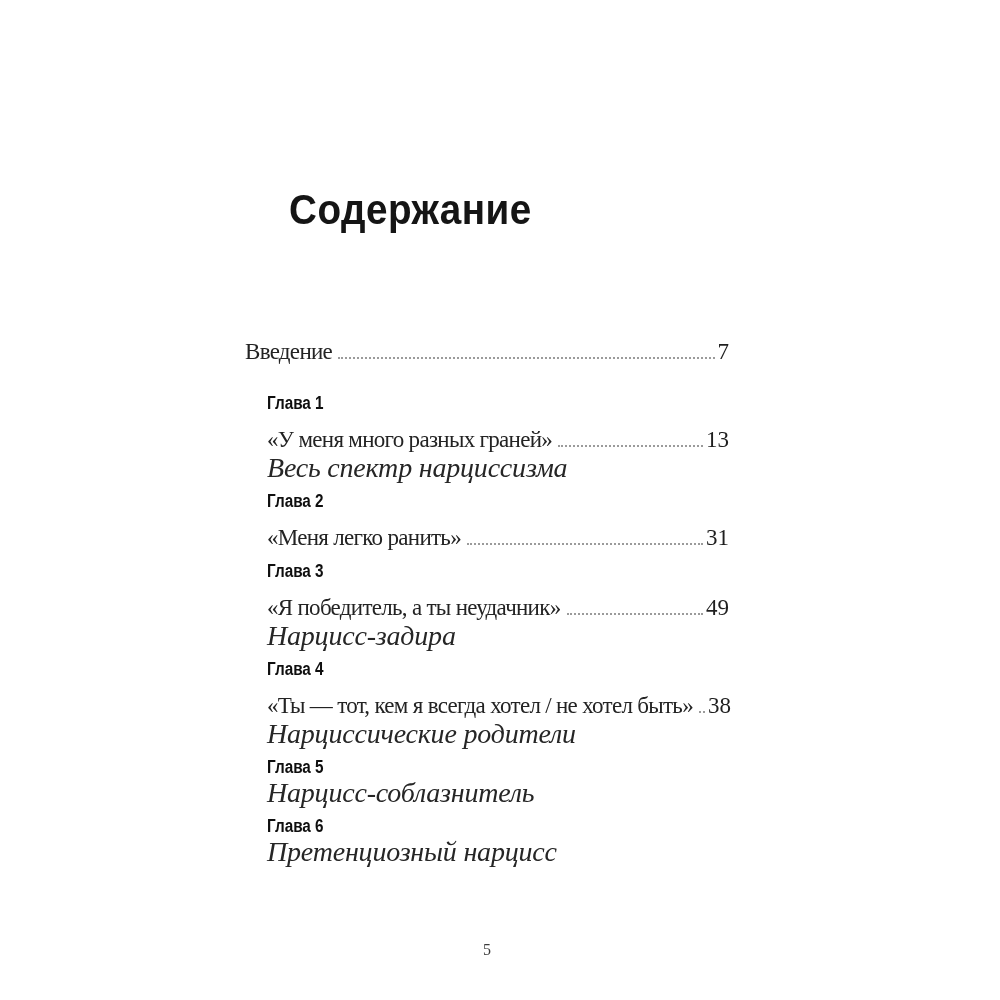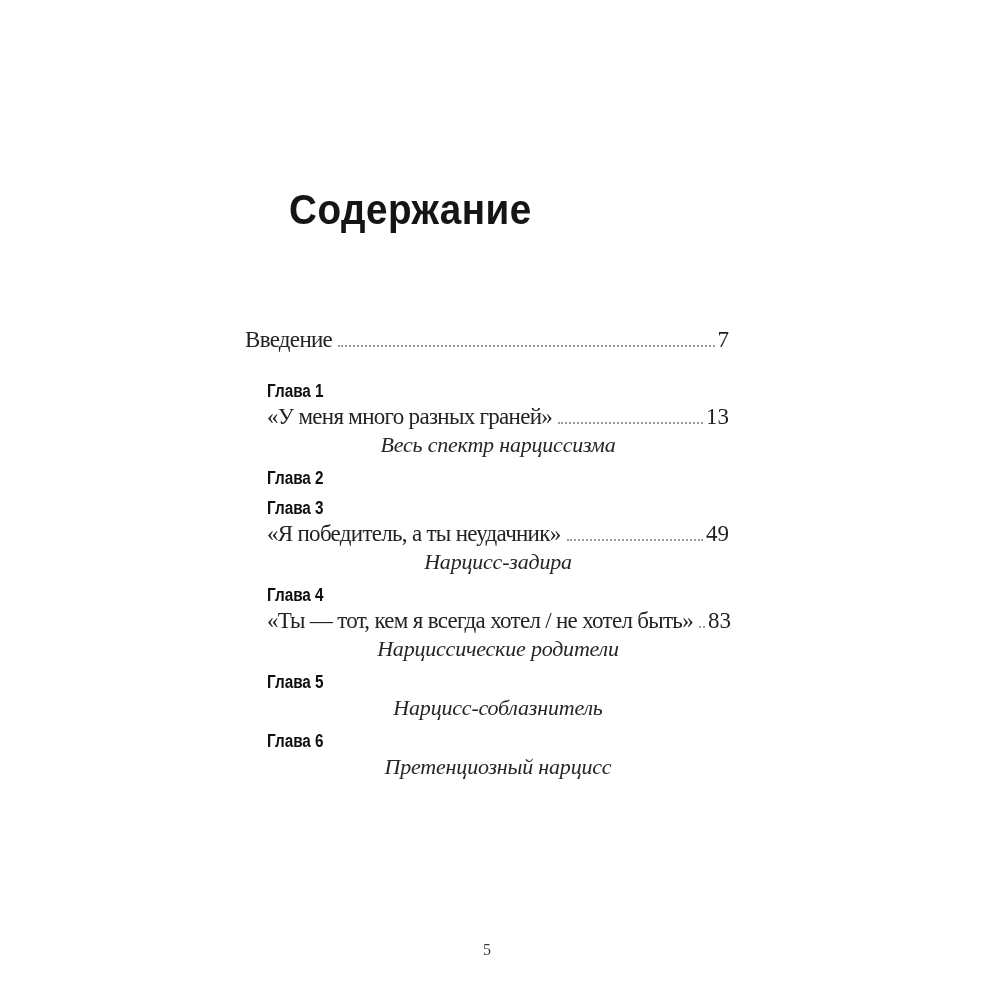--- a/index.html
+++ b/index.html
@@ -31,20 +31,21 @@
     top: 324px;
     width: 484px;
     font-family: "Liberation Serif", serif;
   }
   .toc-row {
     display: flex;
     align-items: baseline;
     font-size: 23px;
     line-height: 28px;
     white-space: nowrap;
+    margin-top: 12px;
   }
   .toc-row .label { letter-spacing: -0.7px; flex-shrink: 0; }
   .toc-row.intro { line-height: 32px; margin-bottom: 24px; }
   .dots {
     flex: 1;
     min-width: 6px;
     margin: 0 3px 1px 6px;
     border-bottom: 2px dotted #9b9b9b;
   }
   .pagenum { letter-spacing: 0; color: #1f1f1f; }
@@ -56,26 +57,25 @@
     line-height: 22px;
     margin-bottom: 1px;
     letter-spacing: 0;
     transform: scaleX(0.85);
     transform-origin: 0 50%;
     color: #0f0f0f;
     white-space: nowrap;
   }
   .subtitle {
     font-style: italic;
-    font-size: 22px;
+    font-size: 28px;
     line-height: 28px;
     letter-spacing: -0.2px;
     color: #262626;
     white-space: nowrap;
-    text-align: center;
   }
   .footer {
     position: absolute;
     top: 941px;
     left: 245px;
     width: 484px;
     text-align: center;
     font-family: "Liberation Serif", serif;
     font-size: 16px;
     color: #3c3c3c;
@@ -101,38 +101,43 @@
       <div class="toc-row">
         <span class="label">«У меня много разных граней»</span>
         <span class="dots"></span>
         <span class="pagenum">13</span>
       </div>
       <div class="subtitle">Весь спектр нарциссизма</div>
     </div>
 
     <div class="chapter">
       <div class="chapter-label">Глава 2</div>
+      <div class="toc-row">
+        <span class="label">«Меня легко ранить»</span>
+        <span class="dots"></span>
+        <span class="pagenum">31</span>
+      </div>
     </div>
 
     <div class="chapter">
       <div class="chapter-label">Глава 3</div>
       <div class="toc-row">
         <span class="label">«Я победитель, а ты неудачник»</span>
         <span class="dots"></span>
         <span class="pagenum">49</span>
       </div>
       <div class="subtitle">Нарцисс-задира</div>
     </div>
 
     <div class="chapter">
       <div class="chapter-label">Глава 4</div>
       <div class="toc-row">
         <span class="label">«Ты — тот, кем я всегда хотел / не хотел быть»</span>
         <span class="dots"></span>
-        <span class="pagenum">83</span>
+        <span class="pagenum">38</span>
       </div>
       <div class="subtitle">Нарциссические родители</div>
     </div>
 
     <div class="chapter">
       <div class="chapter-label">Глава 5</div>
       <div class="subtitle">Нарцисс-соблазнитель</div>
     </div>
 
     <div class="chapter">

